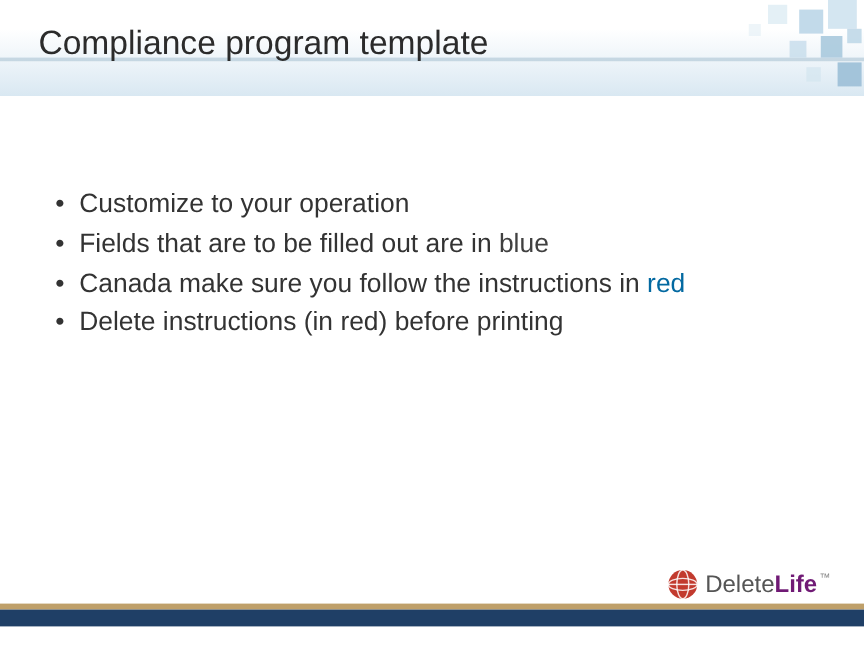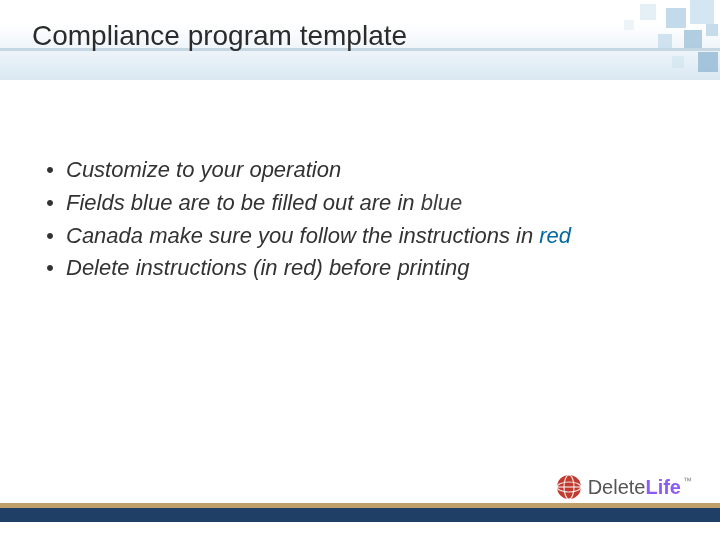--- a/index.html
+++ b/index.html
@@ -37,21 +37,21 @@
     top: 0; right: 0;
     width: 140px; height: 90px;
   }
   .sq { position: absolute; }
   .content {
     position: absolute;
     top: 155px;
     left: 40px;
     right: 50px;
   }
-  .bullet-list { list-style: none; font-style: italic; }
+  .bullet-list { list-style: none; }
   .bullet-list li {
     position: relative;
     padding-left: 26px;
     font-size: 22px;
     line-height: 1.4;
     color: #333;
     margin-bottom: 2px;
   }
   .bullet-list li::before {
     content: "•";
@@ -83,21 +83,21 @@
     bottom: 40px;
     display: flex;
     align-items: center;
     gap: 6px;
   }
   .logo-text {
     font-size: 20px;
     color: #555;
     font-weight: 400;
   }
-  .logo-text .bold { font-weight: 700; color: #8b5cf6; }
+  .logo-text .bold { font-weight: 700; color: #701a75; }
   .tm { font-size: 9px; color: #888; vertical-align: top; margin-left: 2px; }
 </style>
 </head>
 <body>
 
 <div class="slide">
   <div class="header-band"></div>
   <div class="header-accent"></div>
   <div class="mosaic">
       <div class="sq" style="left: 110px; top: 0px; width: 24px; height: 24px; background: rgb(207, 227, 239); opacity: 0.9;"></div>
@@ -109,21 +109,21 @@
       <div class="sq" style="left: 92px; top: 56px; width: 12px; height: 12px; background: rgb(211, 229, 239); opacity: 0.7;"></div>
       <div class="sq" style="left: 44px; top: 20px; width: 10px; height: 10px; background: rgb(226, 238, 245); opacity: 0.6;"></div>
       <div class="sq" style="left: 126px; top: 24px; width: 12px; height: 12px; background: rgb(188, 214, 230); opacity: 0.85;"></div>
     </div>
 
   <h1 class="title">Compliance program template</h1>
 
   <div class="content">
     <ul class="bullet-list">
         <li><span>Customize to your operation</span></li>
-        <li><span>Fields blue are to be filled out are in </span><span class="blue-word">blue</span></li>
+        <li><span>Fields that are to be filled out are in </span><span class="blue-word">blue</span></li>
         <li><span>Canada make sure you follow the instructions in </span><span class="red-word">red</span></li>
         <li><span>Delete instructions (in red) before printing</span></li>
       </ul>
   </div>
 
   <div class="footer-accent"></div>
   <div class="footer-band"></div>
 
   <div class="logo">
     <svg width="26" height="26" viewBox="0 0 26 26">

